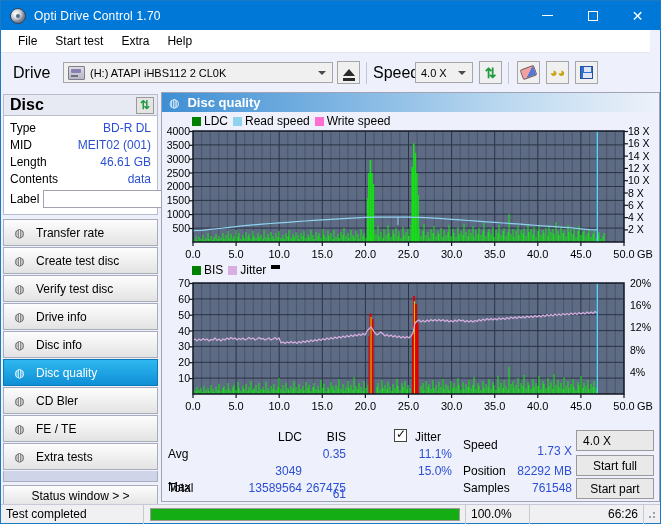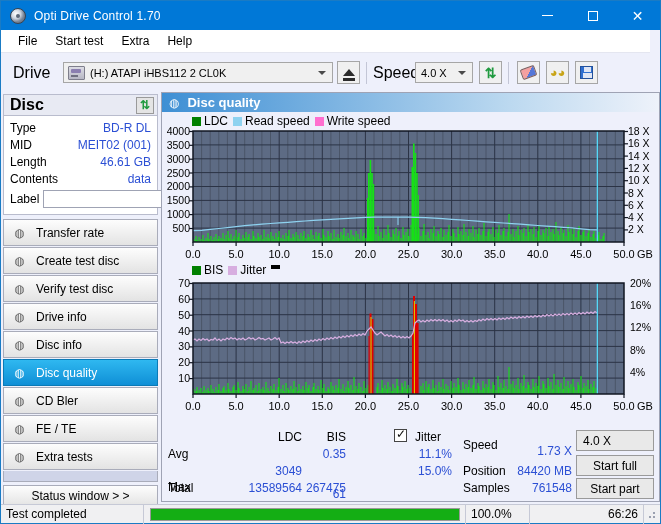--- a/index.html
+++ b/index.html
@@ -663,21 +663,21 @@
       <div style="position:absolute;left:232px;top:1px;">
         <span class="chk"></span>
       </div>
       <div class="st-text" style="left:253px; top:2px;">Jitter</div>
       <div class="st-val" style="left:230px; top:19px; width:60px;">11.1%</div>
       <div class="st-val" style="left:230px; top:36px; width:60px;">15.0%</div>
 
       <div class="st-text" style="left:301px; top:10px;">Speed</div>
       <div class="st-val" style="left:350px; top:10px; width:60px;margin-top:6px;">1.73 X</div>
       <div class="st-text" style="left:301px; top:36px;">Position</div>
-      <div class="st-val" style="left:340px; top:36px; width:70px;">84420 MB</div>
+      <div class="st-val" style="left:340px; top:36px; width:70px;">82292 MB</div>
       <div class="st-text" style="left:301px; top:53px;">Samples</div>
       <div class="st-val" style="left:340px; top:53px; width:70px;">761548</div>
 
       <div class="scombo" style="left:414px; top:2px; width:78px; height:21px;">
         <span>4.0 X</span>
         <span class="caret"></span>
       </div>
       <div class="sbtn" style="left:414px; top:50px; width:78px; height:21px;">Start part</div>
       <div class="sbtn" style="left:414px; top:27px; width:78px; height:21px;">Start full</div>
     </div>

